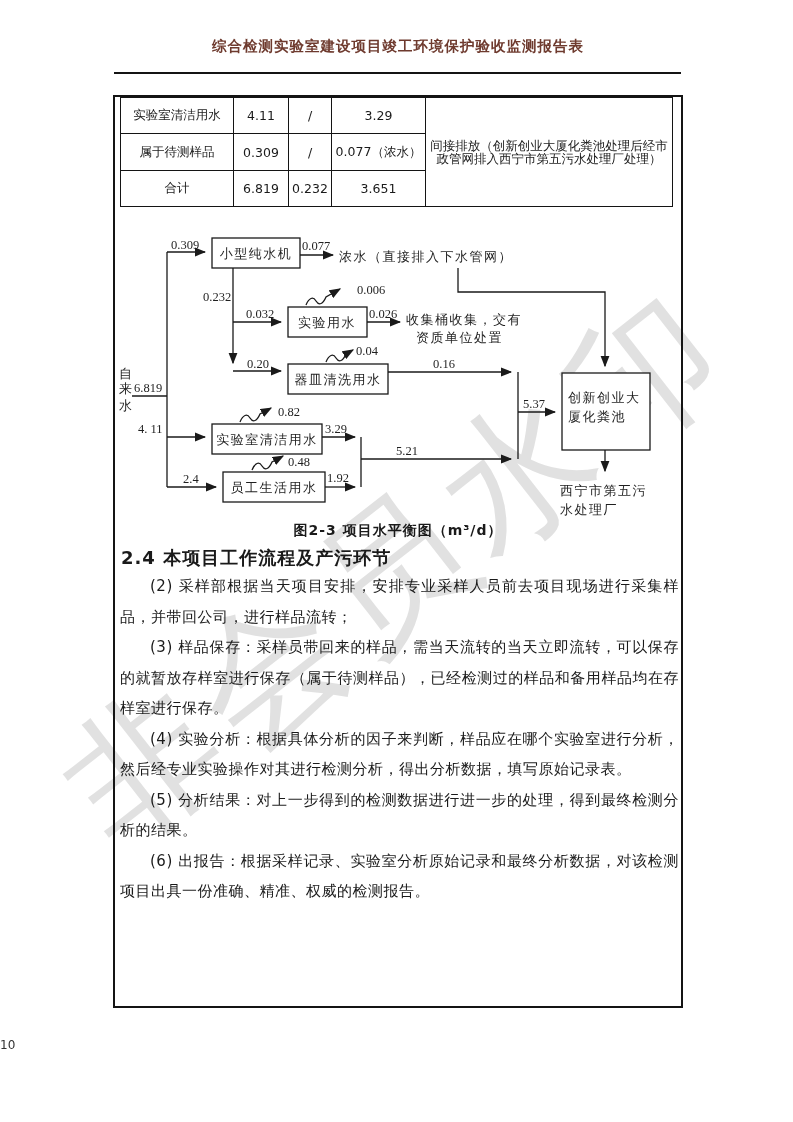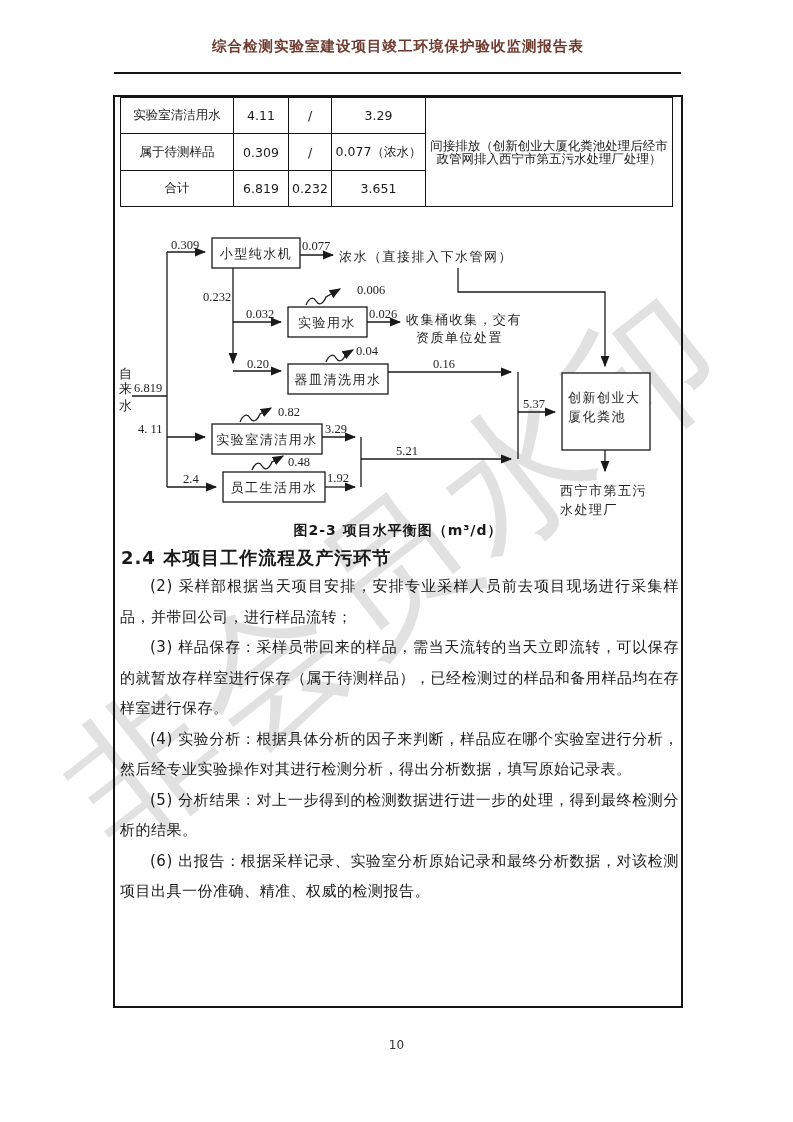--- a/index.html
+++ b/index.html
@@ -54,21 +54,21 @@
   }
   .body-text {
     position:absolute; top:571px; left:120px; width:559px; z-index:2;
   }
   .body-text p {
     margin:0; text-indent:2em; font-size:15px; line-height:30.5px;
     text-align:justify; letter-spacing:0.5px;
   }
   .body-text p.bold { font-weight:bold; }
   .page-num {
-    position:absolute; top:1038px; left:0; width:793px; text-align:center;
+    position:absolute; top:1038px; left:0; width:793px; text-align:left;
     font-size:12px; color:#333; z-index:2;
   }
 </style>
 </head>
 <body>
 
 <div class="watermark">非会员水印</div>
 
 <div class="doc-title">综合检测实验室建设项目竣工环境保护验收监测报告表</div>
 <div class="title-rule"></div>

